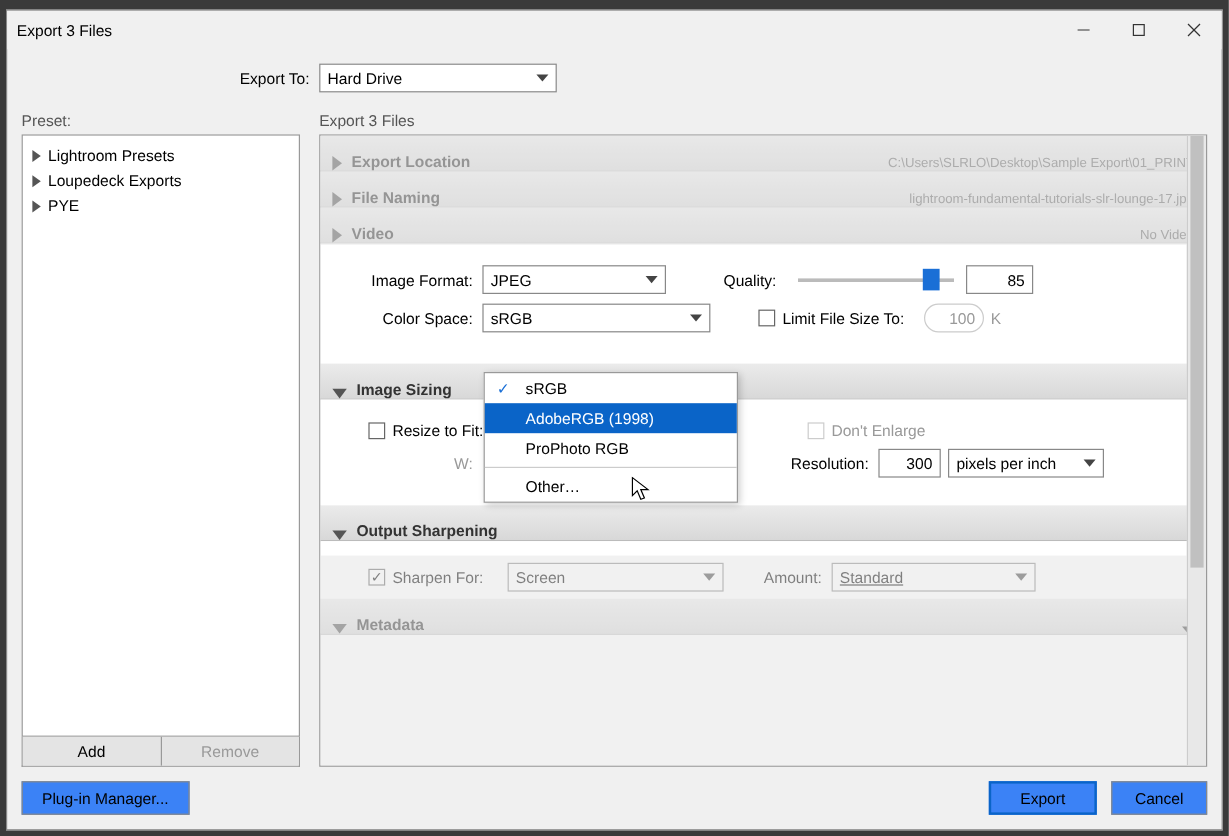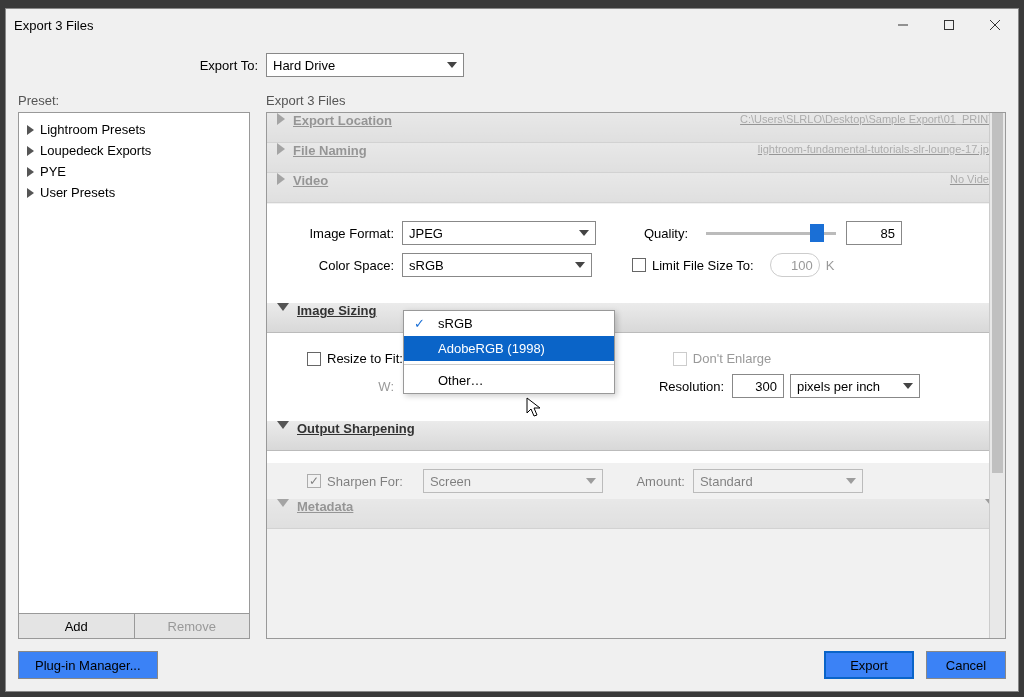--- a/index.html
+++ b/index.html
@@ -23,21 +23,21 @@
 .preset-arrow { display: inline-block; width: 0; height: 0; border-top: 5px solid transparent; border-bottom: 5px solid transparent; border-left: 7px solid #555; margin-right: 6px; }
 .preset-btns { display: flex; border: 1px solid #999; border-top: none; }
 .preset-btns button { flex: 1; height: 24px; background: #e4e4e4; border: none; cursor: pointer; }
 .preset-btns button:first-child { border-right: 1px solid #999; }
 .preset-btns button:disabled { color: #999; }
 .right-col { flex: 1; display: flex; flex-direction: column; }
 .right-label { color: #555; margin-bottom: 4px; }
 .panels { flex: 1; background: #fff; border: 1px solid #999; overflow: hidden; position: relative; }
 .scrollbar { position: absolute; right: 0; top: 0; bottom: 0; width: 16px; background: #e8e8e8; border-left: 1px solid #ccc; }
 .scrollbar-thumb { position: absolute; left: 2px; right: 2px; top: 0; height: 360px; background: #c0c0c0; }
-.panel-header { height: 30px; background: linear-gradient(#ebebeb,#d8d8d8); border-bottom: 1px solid #bbb; display: flex; align-items: flex-start; padding: 0 10px; font-weight: bold; color: #333; text-decoration: underline; }
+.panel-header { height: 30px; background: linear-gradient(#ebebeb,#d8d8d8); border-bottom: 1px solid #bbb; display: flex; align-items: flex-end; padding: 0 10px; font-weight: bold; color: #333; }
 .panel-header .info { margin-left: auto; font-weight: normal; font-size: 11px; color: #666; }
 .tri-right { display: inline-block; width: 0; height: 0; border-top: 6px solid transparent; border-bottom: 6px solid transparent; border-left: 8px solid #555; margin-right: 8px; }
 .tri-down { display: inline-block; width: 0; height: 0; border-left: 6px solid transparent; border-right: 6px solid transparent; border-top: 8px solid #555; margin-right: 8px; }
 .panel-body { background: #fff; padding: 10px 20px; }
 .row { display: flex; align-items: center; margin: 8px 0; }
 .label-r { text-align: right; padding-right: 8px; }
 .select { background: #fff; border: 1px solid #888; height: 24px; display: flex; align-items: center; padding: 0 6px; cursor: pointer; }
 .select .sel-text { flex: 1; }
 .caret-down { display: inline-block; width: 0; height: 0; border-left: 5px solid transparent; border-right: 5px solid transparent; border-top: 6px solid #444; margin-left: 8px; }
 .slider { position: relative; height: 20px; display: flex; align-items: center; }
@@ -100,24 +100,20 @@
               <span>Lightroom Presets</span>
             </div>
           <div class="preset-item">
               <span class="preset-arrow"></span>
               <span>Loupedeck Exports</span>
             </div>
           <div class="preset-item">
               <span class="preset-arrow"></span>
               <span>PYE</span>
             </div>
-          <div class="preset-item">
-              <span class="preset-arrow"></span>
-              <span>User Presets</span>
-            </div>
         </div>
         <div class="preset-btns">
           <button>Add</button>
           <button disabled="">Remove</button>
         </div>
       </div>
 
       <div class="right-col">
         <div class="right-label">Export 3 Files</div>
         <div class="panels">
@@ -136,21 +132,21 @@
 
           <div class="panel-header">
             <span class="tri-right"></span>
             <span>Video</span>
             <span class="info">No Video</span>
           </div>
 
           <div class="panel-body" style="height:100px;">
             <div class="row">
               <div class="label-r" style="width:115px;">Image Format:</div>
-              <div class="select" style="width:194px;">
+              <div class="select" style="width:153px;">
                 <span class="sel-text">JPEG</span>
                 <span class="caret-down"></span>
               </div>
               <div style="width:40px;"></div>
               <div class="label-r" style="width:60px;">Quality:</div>
               <div class="slider" style="width:130px; margin:0 10px;">
                 <div class="slider-track"></div>
                 <div class="slider-thumb" style="left:104px;"></div>
               </div>
               <input class="num-input" style="width: 56px;" value="85">
@@ -202,21 +198,21 @@
             <div class="row">
               <div style="width:20px;"></div>
               <span class="checkbox checked"></span>
               <span>Sharpen For:</span>
               <div style="width:20px;"></div>
               <div class="select" style="width:180px;">
                 <span class="sel-text">Screen</span>
                 <span class="caret-down"></span>
               </div>
               <div class="label-r" style="width:90px;">Amount:</div>
-              <div class="select" style="width:170px;">
+              <div class="select" style="width:170px;text-decoration:underline;">
                 <span class="sel-text">Standard</span>
                 <span class="caret-down"></span>
               </div>
             </div>
           </div>
 
           <div class="panel-header">
             <span class="tri-down"></span>
             <span>Metadata</span>
             <span class="caret-down" style="margin-left:auto;"></span>
@@ -225,20 +221,21 @@
           <div class="scrollbar">
               <div class="scrollbar-thumb"></div>
             </div>
 
           <div class="dimmed-overlay" style="left:0; right:16px; top:0; height:91px;"></div>
           <div class="dimmed-overlay" style="left:0; right:16px; top:350px; bottom:0;"></div>
 
           <div class="dropdown-menu" style="left:136px; top:197px; width:212px;">
             <div class="menu-item"><span class="check">✓</span><span>sRGB</span></div>
             <div class="menu-item highlighted"><span>AdobeRGB (1998)</span></div>
+            <div class="menu-item"><span>ProPhoto RGB</span></div>
             <div style="height:1px; background:#ccc; margin:3px 0;"></div>
             <div class="menu-item"><span>Other…</span></div>
           </div>
 
         </div>
       </div>
     </div>
 
     <div class="footer">
       <button class="btn">Plug-in Manager...</button>

